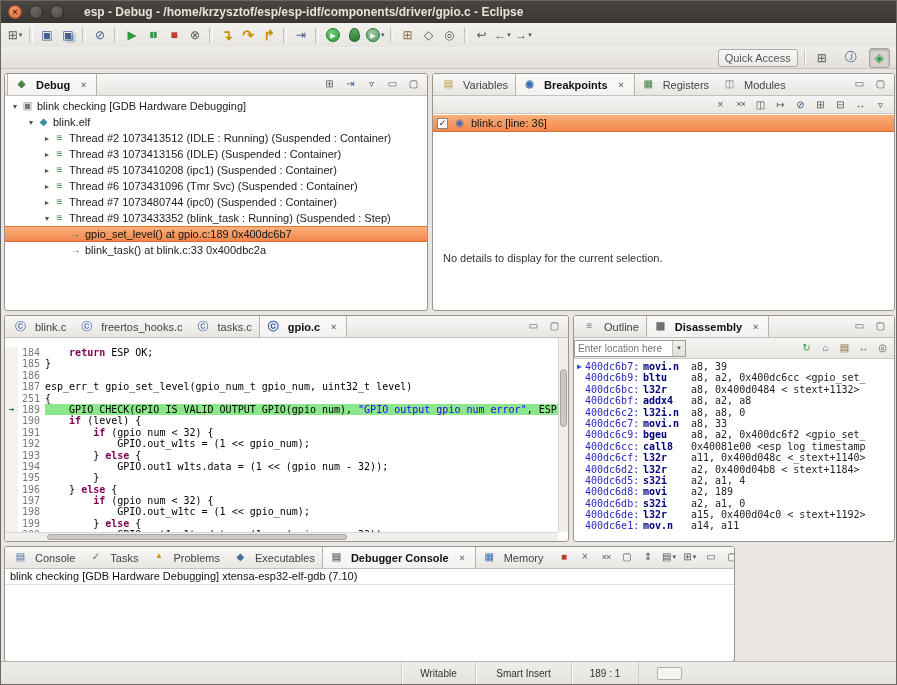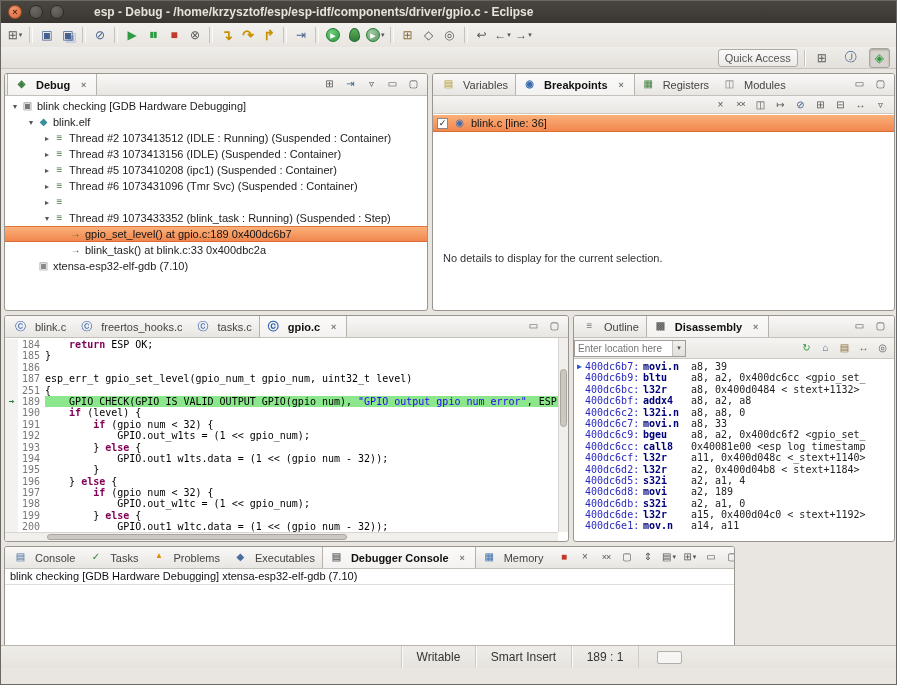--- a/index.html
+++ b/index.html
@@ -4,21 +4,21 @@
 <style>
   *{margin:0;padding:0;box-sizing:border-box}
   html,body{width:897px;height:685px;font-family:"Liberation Sans",sans-serif;background:#fff}
   .app{position:absolute;left:0;top:0;width:897px;height:685px;background:#E9E6E1;overflow:hidden;border:1px solid #6b6864}
 
   
   .titlebar{position:absolute;left:0;top:0;width:100%;height:22px;background:linear-gradient(#4a463f,#393632);display:flex;align-items:center;color:#E7E2D9;font-size:12px;font-weight:bold}
   .winbtns{display:flex;gap:7px;margin-left:7px}
   .wbtn{width:14px;height:14px;border-radius:50%;background:radial-gradient(circle at 35% 30%,#6e6a63,#4b4742);border:1px solid #2e2b27;display:flex;align-items:center;justify-content:center;font-size:9px;color:#d8d4cc;line-height:1}
   .wbtn.close{background:radial-gradient(circle at 35% 30%,#f09b6f,#d9633b);border-color:#9c4a28;color:#57230e;font-weight:bold}
-  .title{margin-left:30px;white-space:nowrap;overflow:hidden}
+  .title{margin-left:20px;white-space:nowrap;overflow:hidden}
 
   
   .mainbar{position:absolute;left:0;top:22px;width:100%;height:24px;background:linear-gradient(#f3f1ee,#e8e5e0);display:flex;align-items:center;padding:0 4px;gap:1px}
   .mainbar2{position:absolute;left:0;top:46px;width:100%;height:22px;background:linear-gradient(#efede9,#e3e0db);border-bottom:1px solid #c9c5bf;display:flex;align-items:center;justify-content:flex-end;padding-right:6px;gap:6px}
   .tbi{height:20px;min-width:20px;display:inline-flex;align-items:center;justify-content:center;border-radius:2px;font-size:12px;color:#4f4f4f;padding:0 1px}
   .tbi.sep-item{width:4px;min-width:4px;padding:0;height:16px;border-left:1px solid #c8c4bd;border-right:1px solid #fbfaf8;margin:0 3px;border-radius:0}
   .tbi .g,.vti .g{display:inline-flex;align-items:center;justify-content:center;line-height:1}
   .g.c-blue{color:#46618f}.g.c-green{color:#2E9B43}.g.c-red{color:#C03A2B}
   .g.c-yellow{color:#C79100}.g.c-gray{color:#5a5a5a}.g.c-brown{color:#8a6d3b}
   .g.sm{font-size:8px;letter-spacing:-1px}
@@ -84,21 +84,21 @@
   .trow.selected{background:linear-gradient(#fbb07a,#f1874e);border-top:1px solid #e0763c;border-bottom:1px solid #d86c32;color:#151515}
 
   
   .bp-toolbar{height:18px;min-height:18px;background:linear-gradient(#f5f4f2,#e9e7e3);border-bottom:1px solid #cdc9c3;display:flex;justify-content:flex-end;align-items:center;gap:3px;padding:0 5px}
   .bp-row{height:17px;display:flex;align-items:center;gap:5px;padding:0 4px;background:linear-gradient(#fbb07a,#f1874e);border-bottom:1px solid #d86c32;font-size:11px;color:#151515;margin-top:1px}
   .cb{width:11px;height:11px;border:1px solid #888;background:#fff;display:inline-flex;align-items:center;justify-content:center;font-size:9px;color:#222;line-height:1}
   .nodetails{margin-top:120px;padding-left:10px;font-size:11px;color:#333}
 
   
   .edbody{flex:1;position:relative;font-family:"DejaVu Sans Mono",monospace;font-size:10px;overflow:hidden}
-  .edlines{padding-top:1px}
+  .edlines{padding-top:9px}
   .cline{display:flex;height:11.4px;line-height:11.4px;white-space:pre}
   .cline .ann{width:13px;flex:0 0 13px;background:#f3f2f0;color:#1c7c2e;font-size:9px;text-align:center}
   .cline .lno{width:27px;flex:0 0 27px;text-align:right;padding-right:5px;color:#787878}
   .cline .ctext{flex:1;overflow:hidden}
   .cline.current .ctext{background:#8CE78C}
   .cline.current .ann{font-weight:bold}
   .seg-k{color:#7F0055;font-weight:bold}
   .seg-s{color:#2A00FF}
   .seg-p{color:#000}
   .ed-vscroll{position:absolute;right:0;top:0;bottom:9px;width:10px;background:#f1efec;border-left:1px solid #d9d6d1}
@@ -118,21 +118,21 @@
   .dline .daddr{color:#2a2ac0;width:58px;flex:0 0 58px}
   .dline .dmnem{color:#00007a;font-weight:bold;width:48px;flex:0 0 48px}
   .dline .dops{color:#222;flex:1;overflow:hidden}
 
   
   .con-header{height:16px;min-height:16px;font-size:11px;padding:1px 5px;color:#111;border-bottom:1px solid #e0ddd8;white-space:nowrap;overflow:hidden}
   .con-body{flex:1;overflow:hidden;font-family:"DejaVu Sans Mono",monospace;font-size:10.5px;padding:5px 5px 0}
   .conline{min-height:12.6px;line-height:12.6px;white-space:pre}
 
   
-  .statusbar{position:absolute;left:0;bottom:16px;width:100%;height:23px;background:linear-gradient(#efede9,#e6e3de);border-top:1px solid #b8b4ae;display:flex;align-items:center;font-size:12px;color:#333}
+  .statusbar{position:absolute;left:0;bottom:0;width:100%;height:23px;background:linear-gradient(#efede9,#e6e3de);border-top:1px solid #b8b4ae;display:flex;align-items:center;font-size:10px;color:#333}
   .sb-spacer{width:400px}
   .sb-cell{height:100%;display:flex;align-items:center;justify-content:center;border-left:1px solid #cfcbc5;box-shadow:inset 1px 0 0 #fbfaf8}
   .sb-cell.w1{width:74px}.sb-cell.w2{width:96px}.sb-cell.w3{width:68px;border-right:1px solid #cfcbc5}
   .sb-widget{width:25px;height:13px;border:1px solid #b3afa9;background:#f6f5f3;margin-left:18px;border-radius:2px}
 
   
   .step-tip{position:absolute;left:196px;top:63px;width:113px;height:49px;background:linear-gradient(#58c04f,#41a73d);border:1px solid #338f33;border-radius:7px;box-shadow:0 2px 6px rgba(0,0,0,.35);z-index:60;display:flex;flex-direction:column;align-items:center;justify-content:center;color:#fff;font-size:14px;line-height:19px}
   .step-tip svg{position:absolute;top:-20px;left:8px}
 </style>
 </head>
@@ -334,40 +334,36 @@
           <span>Thread #5 1073410208 (ipc1) (Suspended : Container)</span>
         </div>
         <div class="trow lv2">
           <span class="exp">▸</span>
           <span class="ticon i-thread"></span>
           <span>Thread #6 1073431096 (Tmr Svc) (Suspended : Container)</span>
         </div>
         <div class="trow lv2">
           <span class="exp">▸</span>
           <span class="ticon i-thread"></span>
+          <span>Thread #7 1073480744 (ipc0) (Suspended : Container)</span>
         </div>
         <div class="trow lv2">
           <span class="exp">▾</span>
           <span class="ticon i-thread"></span>
           <span>Thread #9 1073433352 (blink_task : Running) (Suspended : Step)</span>
         </div>
         <div class="trow lv3 selected">
           <span class="exp"></span>
           <span class="ticon i-frame"></span>
           <span>gpio_set_level() at gpio.c:189 0x400dc6b7</span>
         </div>
         <div class="trow lv3">
           <span class="exp"></span>
           <span class="ticon i-frame"></span>
           <span>blink_task() at blink.c:33 0x400dbc2a</span>
-        </div>
-        <div class="trow lv1">
-          <span class="exp"></span>
-          <span class="ticon i-gdb"></span>
-          <span>xtensa-esp32-elf-gdb (7.10)</span>
         </div>
     </div>
   </div>
 
   <div class="panel vars-panel">
     <div class="tabbar">
       <div class="tab">
           <span class="ticon i-vars"></span>
           <span>Variables</span>
 

